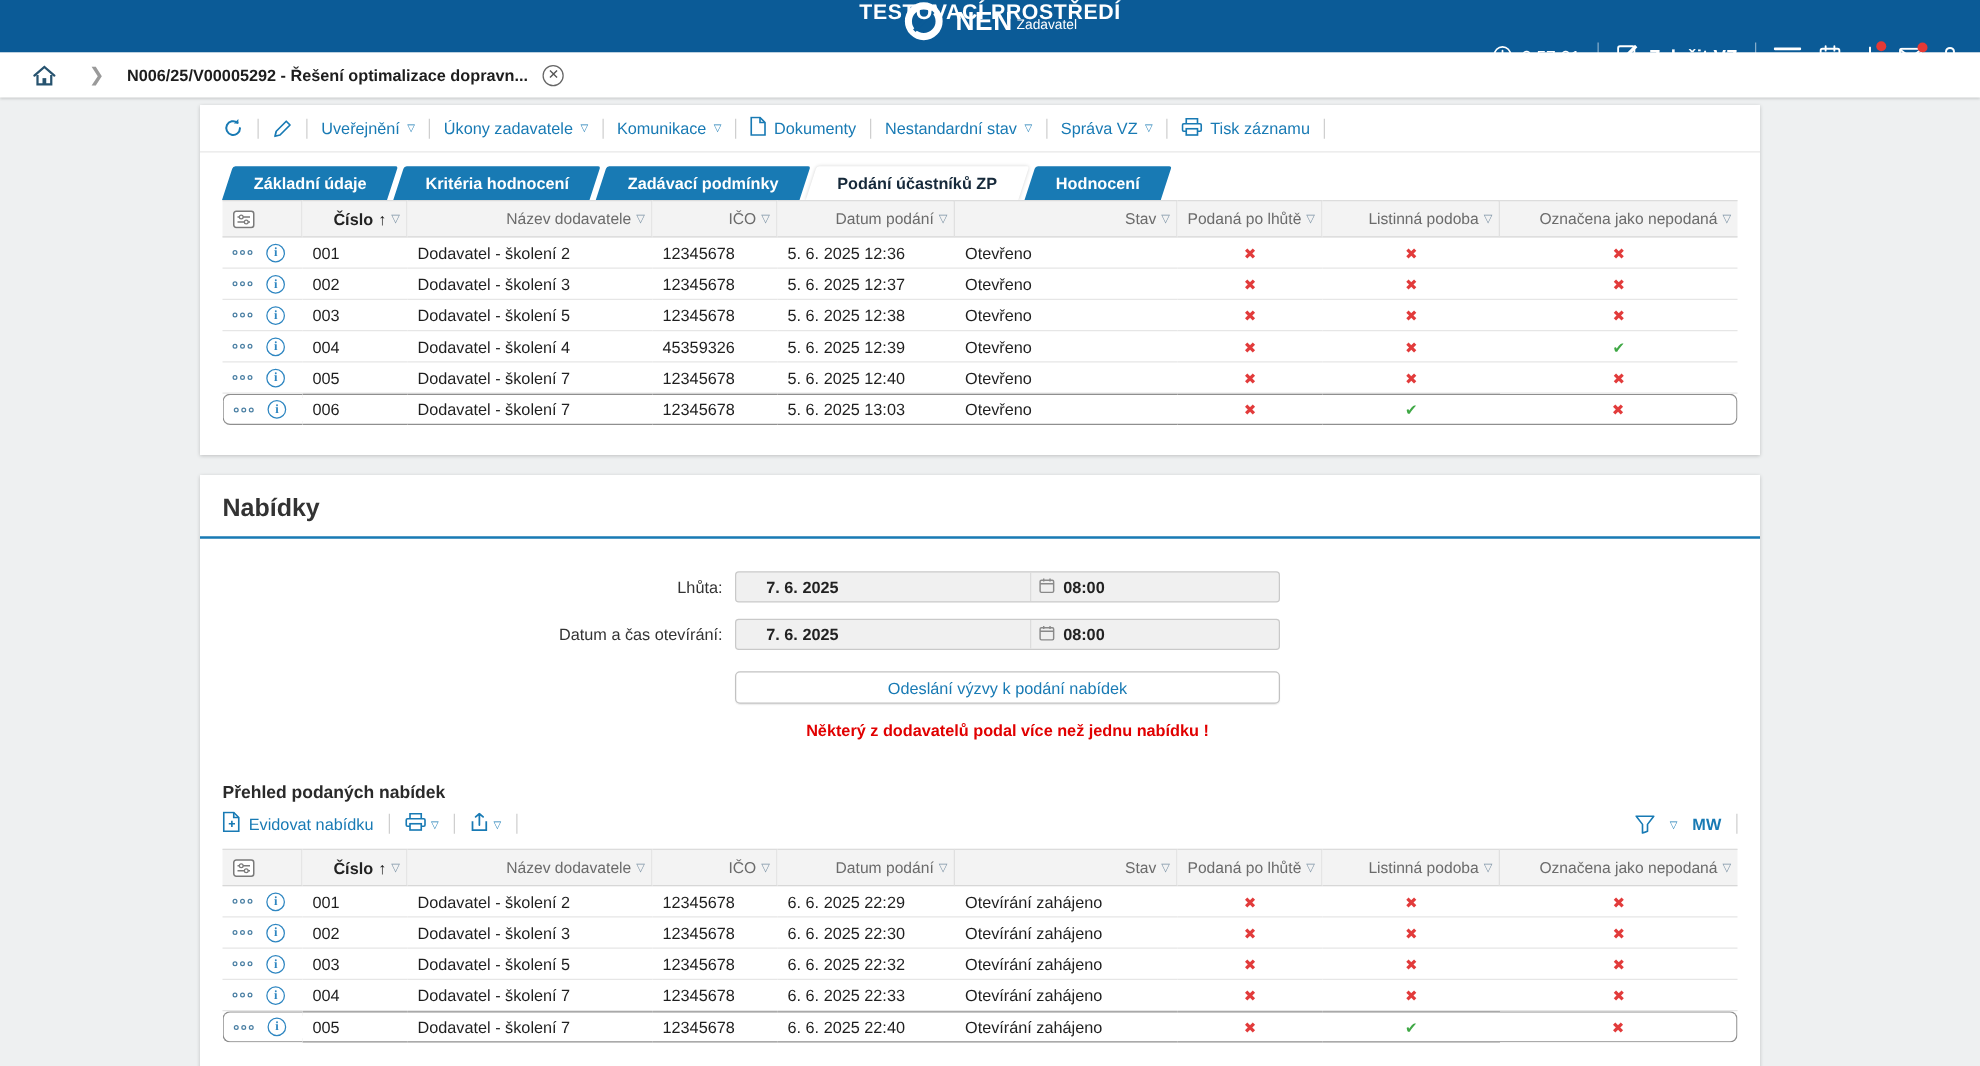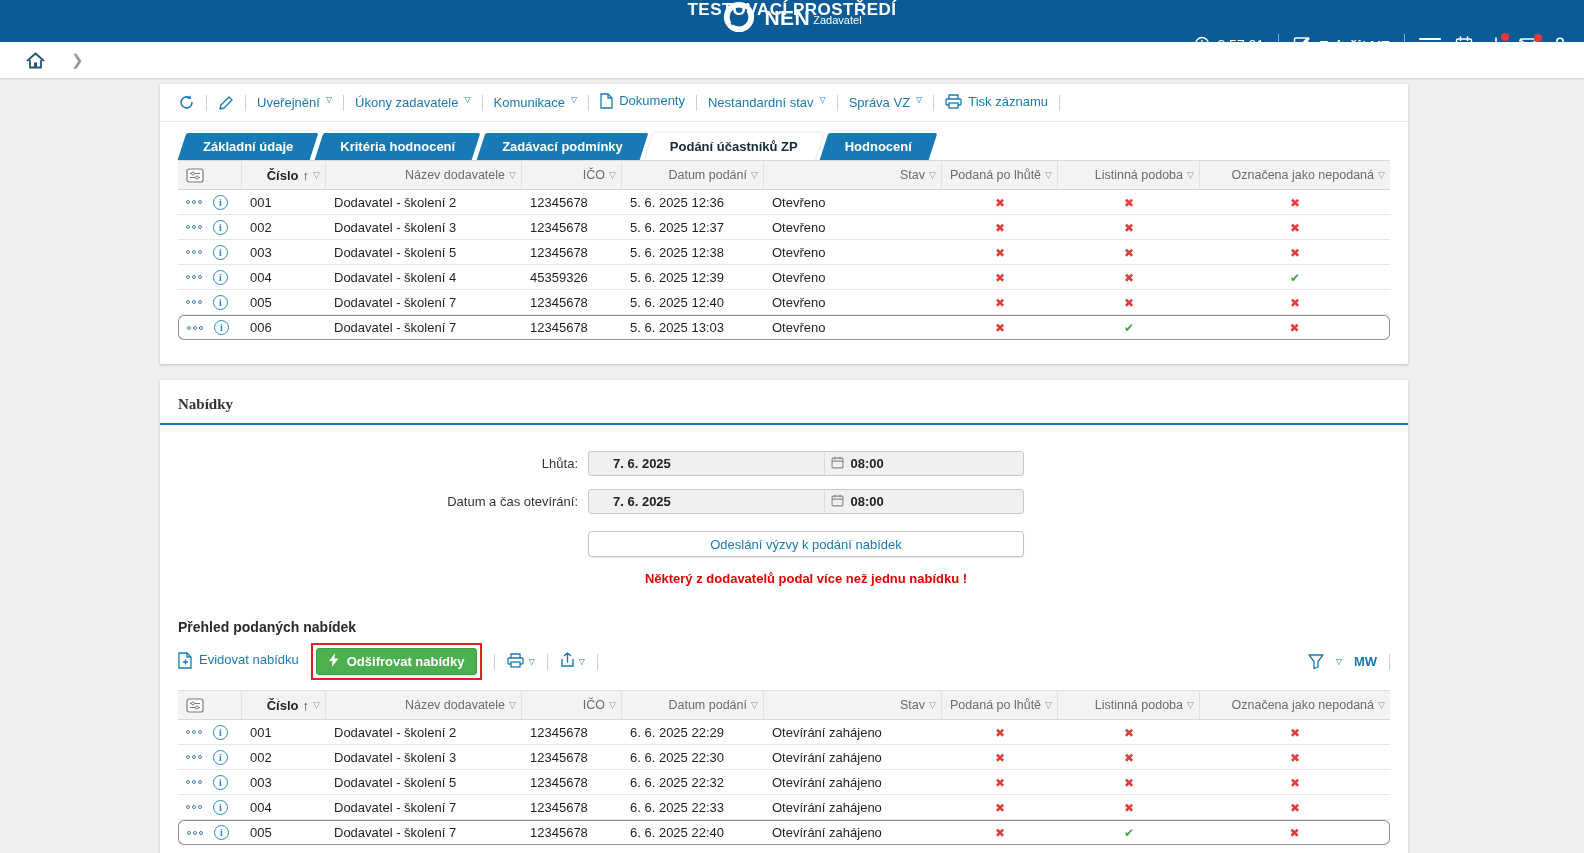--- a/index.html
+++ b/index.html
@@ -32,21 +32,21 @@
   
   .content{width:1248px;margin-left:160px;}
   .panel{background:#fff;box-shadow:0 1px 3px rgba(0,0,0,.2);}
   .panel-top{margin-top:6px;padding-bottom:24px;}
   .panel-offers{margin-top:16px;padding-bottom:26px;}
 
   
   .rec-toolbar{display:flex;align-items:center;gap:11px;height:38px;padding:0 18px;border-bottom:1px solid #e7e7e7;}
   .rt-sep{width:1px;height:16px;background:#cfcfcf;}
   .rt-icon{display:flex;cursor:pointer;}
-  .rt-link{display:flex;align-items:flex-start;gap:6px;color:#187ab4;font-size:13px;cursor:pointer;text-decoration:none;white-space:nowrap;}
+  .rt-link{display:flex;align-items:center;gap:6px;color:#187ab4;font-size:13px;cursor:pointer;text-decoration:none;white-space:nowrap;}
   .dd{font-size:8px;color:#187ab4;}
 
   
   .tabs{display:flex;padding-left:22px;height:27px;margin-top:11px;}
   .tab{position:relative;padding:0 21px;display:flex;align-items:center;margin-right:5px;cursor:pointer;}
   .tab::before{content:'';position:absolute;inset:0;background:#187ab4;transform:skewX(-18deg);border-radius:2px 2px 0 0;}
   .tab span{position:relative;color:#fff;font-weight:bold;font-size:13px;white-space:nowrap;}
   .tab.active::before{background:#fff;box-shadow:0 0 3px rgba(0,0,0,.18);}
   .tab.active span{color:#16293a;}
 
@@ -65,21 +65,21 @@
   .cross{color:#e23b3b;font-weight:bold;font-size:12px;}
   .check{color:#3fa845;font-weight:bold;font-size:12px;}
   .act-wrap{display:flex;align-items:center;gap:9px;}
   .dots{display:inline-flex;align-items:center;cursor:pointer;}
   .dots i{display:inline-block;width:4px;height:4px;border:1px solid #4a7fa3;border-radius:50%;margin-right:2px;}
   .info{display:inline-flex;width:15px;height:15px;border:1.4px solid #2e86c1;border-radius:50%;color:#2e86c1;font-size:10px;align-items:center;justify-content:center;font-weight:bold;cursor:pointer;font-family:"Liberation Serif",serif;}
   .cols-icon{display:flex;cursor:pointer;}
 
   
   .section-head{padding:16px 18px 10px;border-bottom:2px solid #187ab4;}
-  .section-title{font-size:15px;font-weight:bold;color:#333;font-family:Liberation Serif, serif;}
+  .section-title{font-size:20px;font-weight:bold;color:#333;}
   .form-area{padding-top:26px;}
   .form-row{display:flex;align-items:center;margin-bottom:13px;}
   .form-row .flabel{width:428px;text-align:right;padding-right:10px;color:#333;font-size:13px;}
   .dt-field{width:436px;display:flex;height:25px;background:#f0f0f0;border:1px solid #c9c9c9;border-radius:3px;overflow:hidden;}
   .date-half{flex:1;display:flex;align-items:center;padding:0 24px;font-weight:bold;color:#222;}
   .time-half{flex:1;display:flex;align-items:center;gap:7px;padding:0 6px;font-weight:bold;color:#222;border-left:1px solid #dcdcdc;}
   .invite-btn{width:436px;height:26px;background:#fff;border:1px solid #c2c2c2;border-radius:4px;color:#187ab4;font-size:13px;cursor:pointer;font-family:inherit;box-shadow:0 1px 1px rgba(0,0,0,.08);}
   .warning{width:436px;text-align:center;color:#e10000;font-weight:bold;font-size:13px;}
 
   .sub-title{font-size:14px;font-weight:bold;color:#2a2a2a;padding:20px 18px 4px;}
@@ -161,20 +161,24 @@
 
 <nav class="breadcrumb">
   <span class="bc-home">
       <svg width="19" height="17" viewBox="0 0 19 17">
         <path d="M1.5 8.5L9.5 1.5l8 7" fill="none" stroke="#27536f" stroke-width="1.8" stroke-linecap="round"></path>
         <path d="M4 8v7.5h11V8" fill="none" stroke="#27536f" stroke-width="1.8"></path>
         <rect x="8" y="10.5" width="3" height="5" fill="#27536f"></rect>
       </svg>
     </span>
   <span class="bc-chev">❯</span>
+  <span class="bc-item">
+    <span class="bc-text">N006/25/V00005292 - Řešení optimalizace dopravn...</span>
+    <span class="bc-close">✕</span>
+  </span>
 </nav>
 
 <div class="content">
 
   <section class="panel panel-top">
     <div class="rec-toolbar">
       <span class="rt-icon">
           <svg width="17" height="17" viewBox="0 0 17 17">
             <path d="M14 8.5a5.5 5.5 0 1 1-2-4.3" fill="none" stroke="#187ab4" stroke-width="1.6" stroke-linecap="round"></path>
             <path d="M12.7 1.2v3.6H9.1z" fill="#187ab4"></path>
@@ -460,28 +464,20 @@
 
     <div class="offers-toolbar">
       <a class="rt-link">
         <span><svg width="15" height="17" viewBox="0 0 15 17">
               <path d="M1 1h8l4 4v11H1z" fill="none" stroke="#187ab4" stroke-width="1.3"></path>
               <path d="M9 1v4h4" fill="none" stroke="#187ab4" stroke-width="1.3"></path>
               <path d="M5 10h5M7.5 7.5v5" stroke="#187ab4" stroke-width="1.3"></path>
             </svg></span>
         <span>Evidovat nabídku</span>
       </a>
-      <span class="annotation">
-        <button class="decrypt-btn">
-          <span><svg width="10" height="14" viewBox="0 0 10 14">
-                <path d="M6.2 0L0 8h3.4L2.8 14l6.8-8.5H5.3z" fill="#fff"></path>
-              </svg></span>
-          <span>Odšifrovat nabídky</span>
-        </button>
-      </span>
       <span class="rt-sep"></span>
       <span class="icon-dd">
         <span><svg width="17" height="15" viewBox="0 0 17 15">
               <path d="M4 5V1h9v4" fill="none" stroke="#187ab4" stroke-width="1.3"></path>
               <rect x="1" y="5" width="15" height="6" rx="1" fill="none" stroke="#187ab4" stroke-width="1.3"></rect>
               <rect x="4" y="9" width="9" height="5" fill="#fff" stroke="#187ab4" stroke-width="1.3"></rect>
             </svg></span>
         <span class="dd">▽</span>
       </span>
       <span class="rt-sep"></span>

